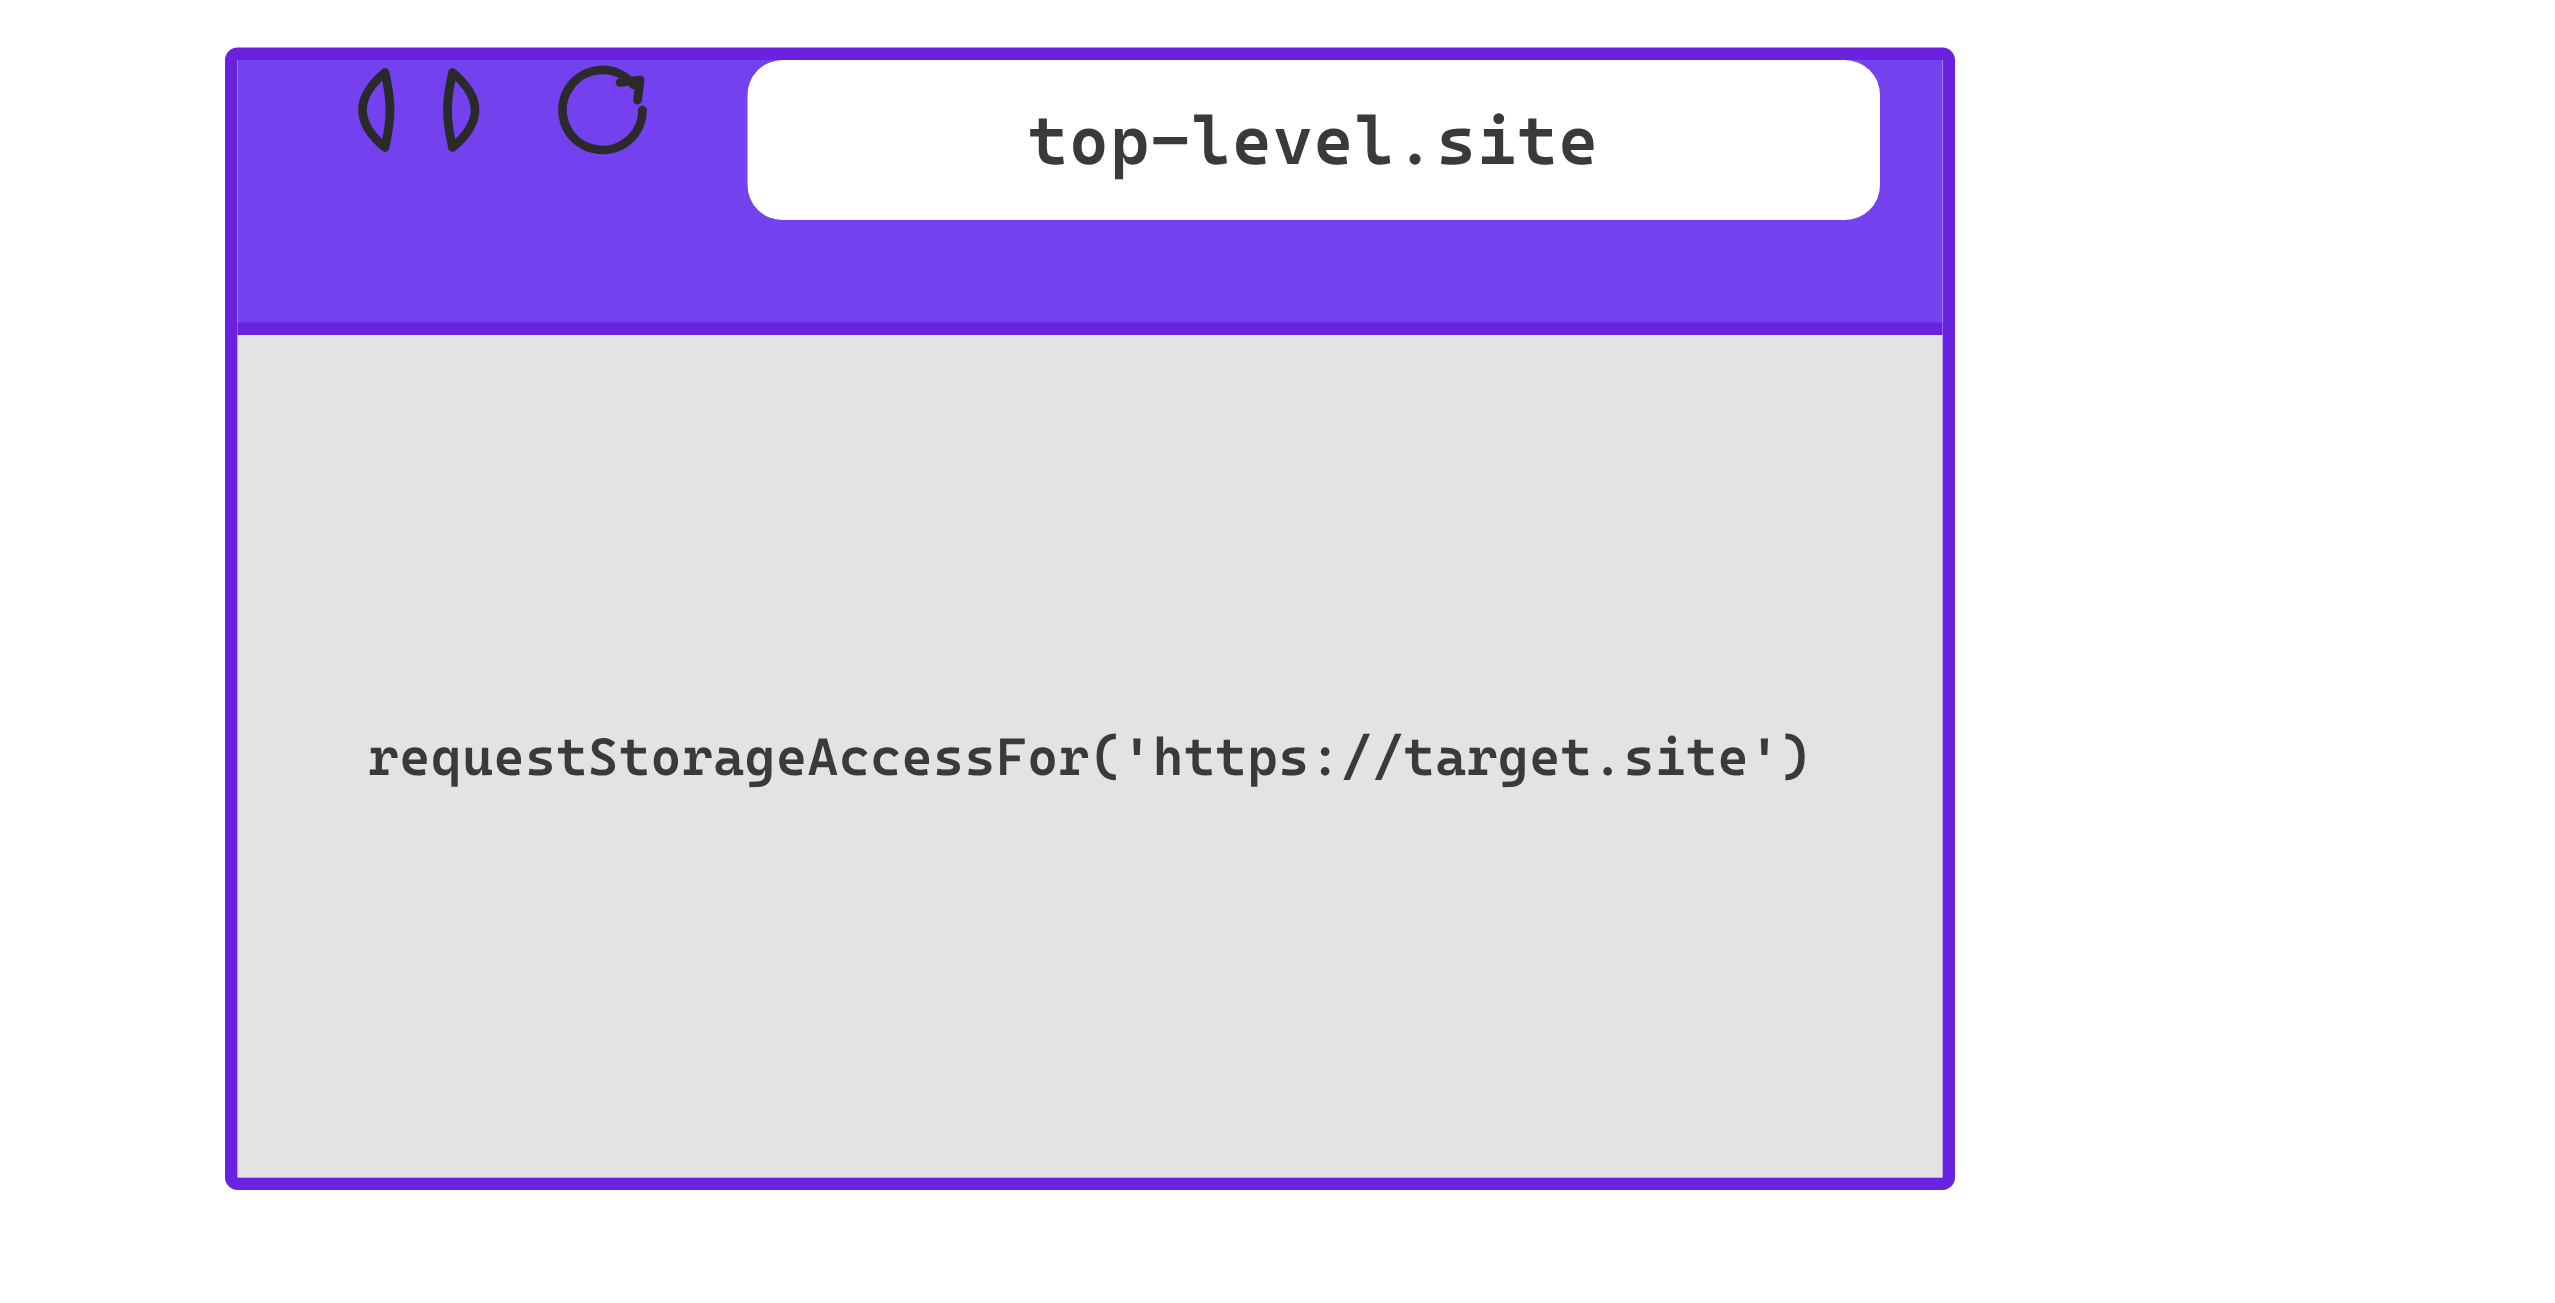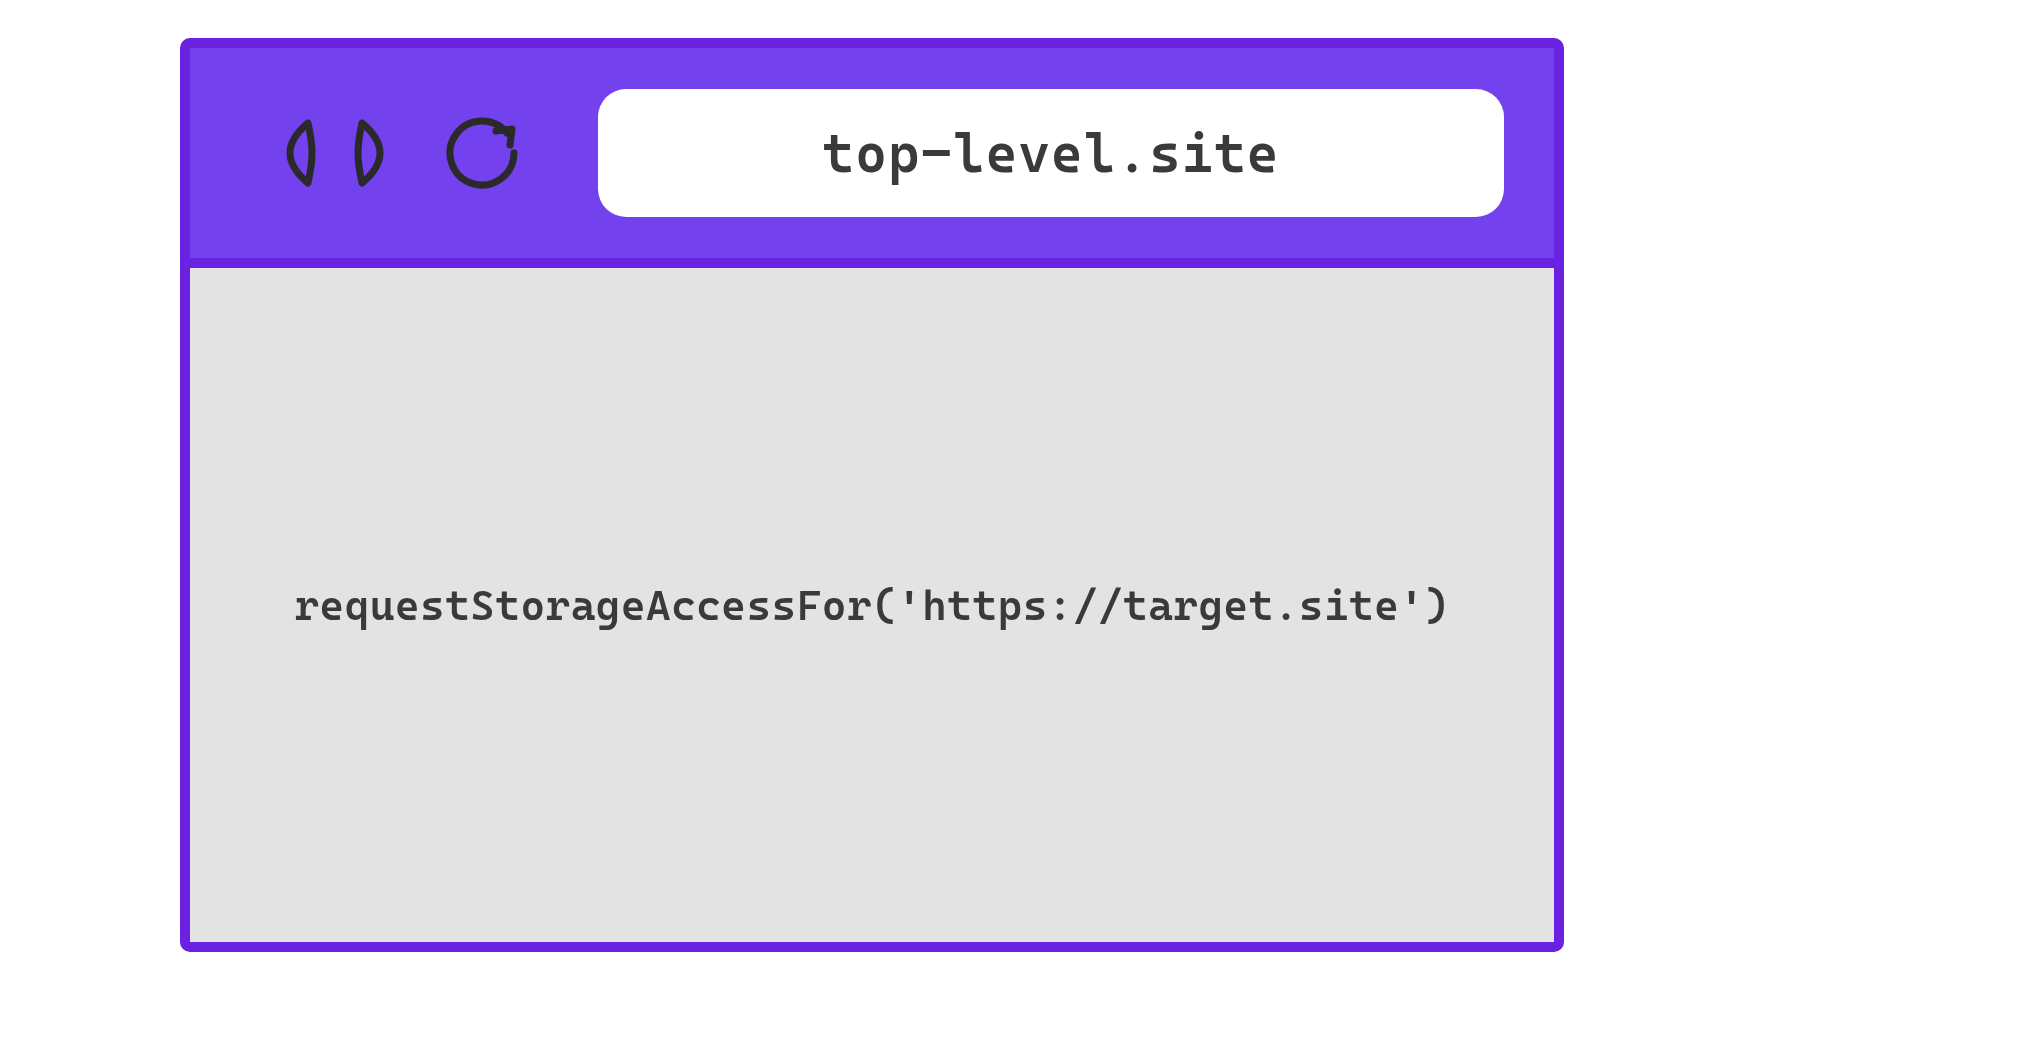--- a/index.html
+++ b/index.html
@@ -22,21 +22,21 @@
       height: 914px;
       border: 10px solid #6b21e0;
       border-radius: 10px;
       overflow: hidden;
       box-shadow: 0 0 0 0;
     }
     .browser-toolbar {
       background: #7341ee;
       height: 220px;
       display: flex;
-      align-items: center;
+      align-items: flex-start;
       padding: 0 50px 0 70px;
       gap: 34px;
       border-bottom: 10px solid #6b21e0;
     }
     .nav-icons {
       display: flex;
       align-items: center;
       gap: 30px;
     }
     .nav-icon {

